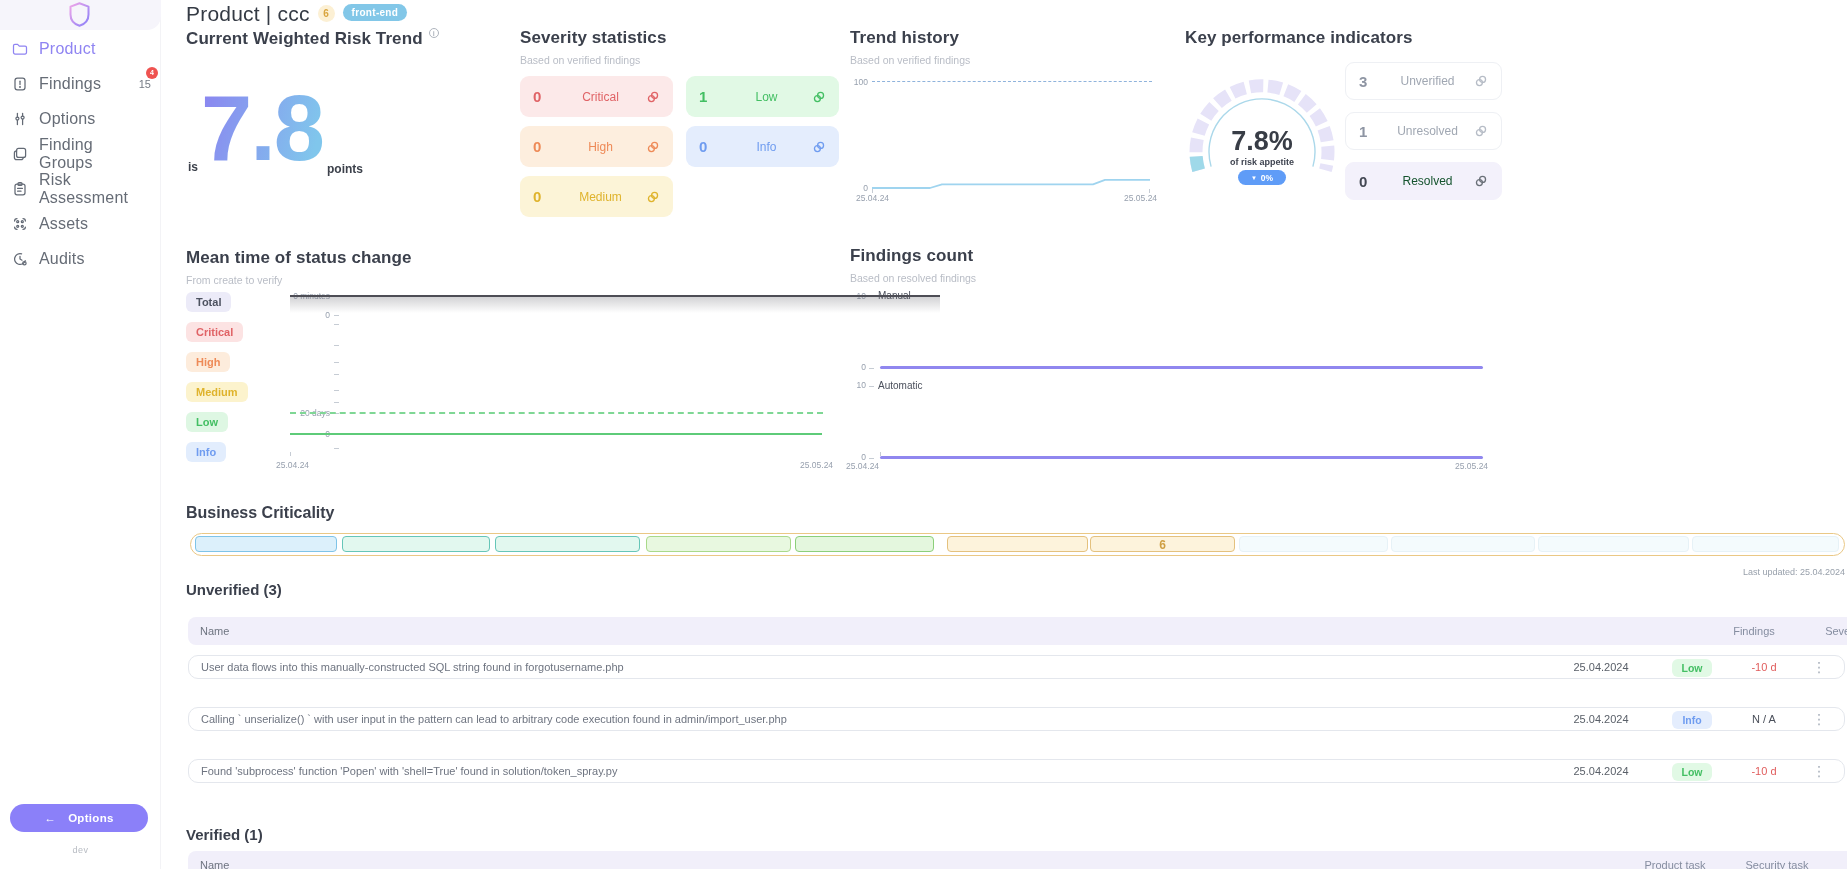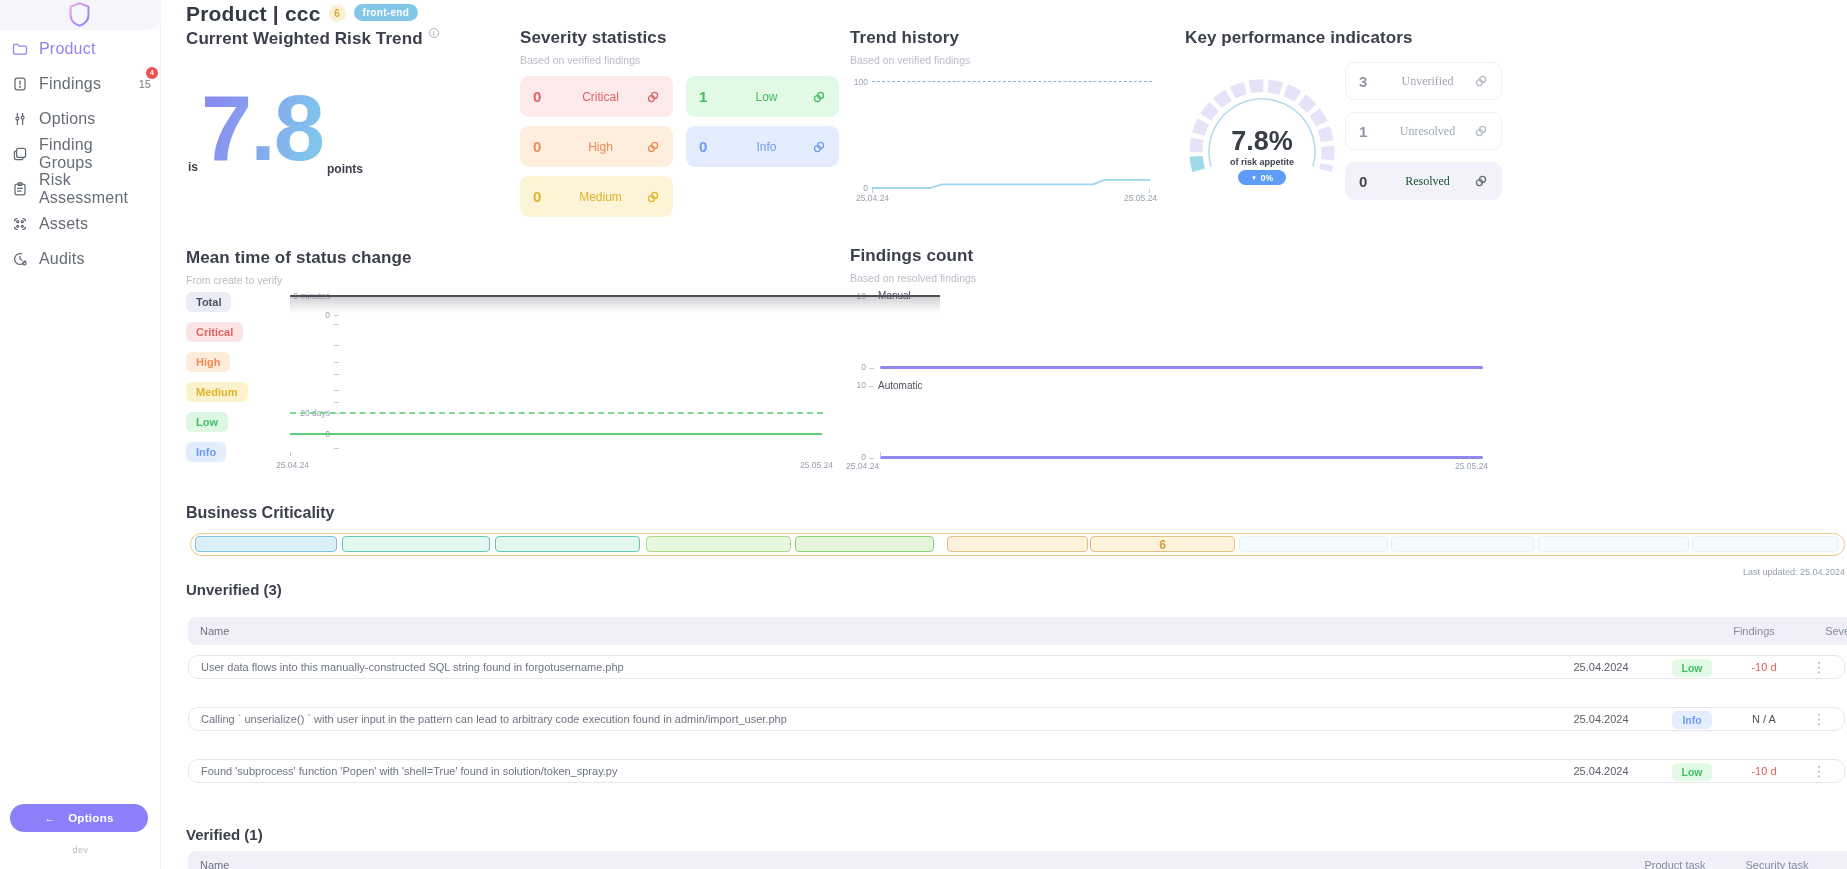--- a/index.html
+++ b/index.html
@@ -23,21 +23,21 @@
   .nav-item.active svg { stroke:#8f84f2; }
   .nav-count { margin-left:auto; font-size:11px; color:#757b85; position:relative; }
   .nav-badge { position:absolute; right:-7px; top:-11px; width:12px; height:12px; border-radius:50%;
     background:#ef5350; color:#fff; font-size:7px; font-weight:bold; display:flex; align-items:center; justify-content:center; }
   .products-btn { position:absolute; left:10px; top:804px; width:138px; height:28px; border-radius:15px;
     background:#8b80f9; color:#fff; font-size:11.5px; font-weight:bold; letter-spacing:.3px;
     display:flex; align-items:center; justify-content:center; gap:12px; cursor:pointer; border:none; }
   .env { position:absolute; left:0; top:845px; width:161px; text-align:center; font-size:9px; color:#b7bbc2; letter-spacing:.5px; }
 
   
-  .page-title { font-size:21px; font-weight:bold; color:#343a44; letter-spacing:.2px; }
+  .page-title { font-size:21px; font-weight:normal; color:#343a44; letter-spacing:.2px; }
   .crit-badge { display:inline-flex; align-items:center; justify-content:center; width:17px; height:17px; border-radius:50%;
     background:#fcf0d4; color:#d9a53f; font-size:10px; font-weight:bold; vertical-align:4px; margin-left:8px; }
   .tag { display:inline-block; background:#82c7e8; color:#fff; font-size:10px; font-weight:bold;
     padding:3px 9px; border-radius:9px; vertical-align:5px; margin-left:8px; letter-spacing:.3px; }
 
   .sec-title { font-size:17px; font-weight:bold; color:#3b404c; letter-spacing:.1px; }
   .sec-sub { font-size:10.5px; color:#b9bdc6; margin-top:4px; }
   .sub-title { font-size:15px; font-weight:bold; color:#3b404c; }
   .info-ic { display:inline-flex; width:10px; height:10px; border:1px solid #aeb4bd; border-radius:50%;
     color:#aeb4bd; font-size:7px; align-items:center; justify-content:center; font-weight:bold;
@@ -58,21 +58,21 @@
   .stat-card svg { stroke-width:1.5; fill:none; }
   .sc-critical { background:#fce9e9; color:#e06366; }
   .sc-high     { background:#fdeede; color:#ee8a57; }
   .sc-medium   { background:#fcf4d7; color:#dfb32c; }
   .sc-low      { background:#e1f9e5; color:#43bf63; }
   .sc-info     { background:#e4edfd; color:#6f9cf0; }
 
   .kpi-card { position:absolute; left:1345px; width:157px; height:38px; border-radius:9px; background:#fff;
     border:1px solid #eef0f4; display:flex; align-items:center; padding:0 13px; cursor:pointer; }
   .kpi-card .cnum { font-size:15px; font-weight:bold; color:#8e95a3; width:22px; }
-  .kpi-card .clabel { flex:1; text-align:center; font-size:12px; color:#a0a7b2;font-family:Liberation Serif, serif; }
+  .kpi-card .clabel { flex:1; text-align:center; font-size:12px; color:#a0a7b2; }
   .kpi-card .clink { width:14px; height:14px; color:#b6bcc6; }
   .kpi-card.solid { background:#f3f1fb; border-color:#f3f1fb; }
   .kpi-card.solid .cnum { color:#434853; }
   .kpi-card.solid .clabel { color:#14532d; }
   .kpi-card.solid .clink { color:#6a7078; }
 
   .delta-pill { position:absolute; left:1238px; top:170px; width:48px; height:15px; border-radius:8px;
     background:#5f9cf7; color:#fff; font-size:8.5px; font-weight:bold;
     display:flex; align-items:center; justify-content:center; gap:4px; }
 

